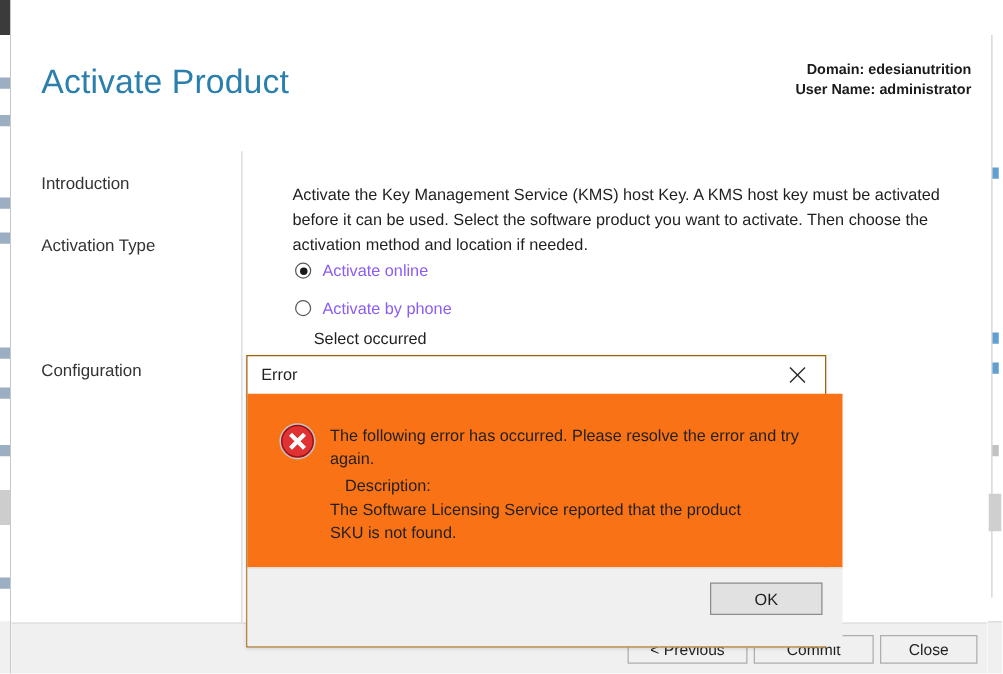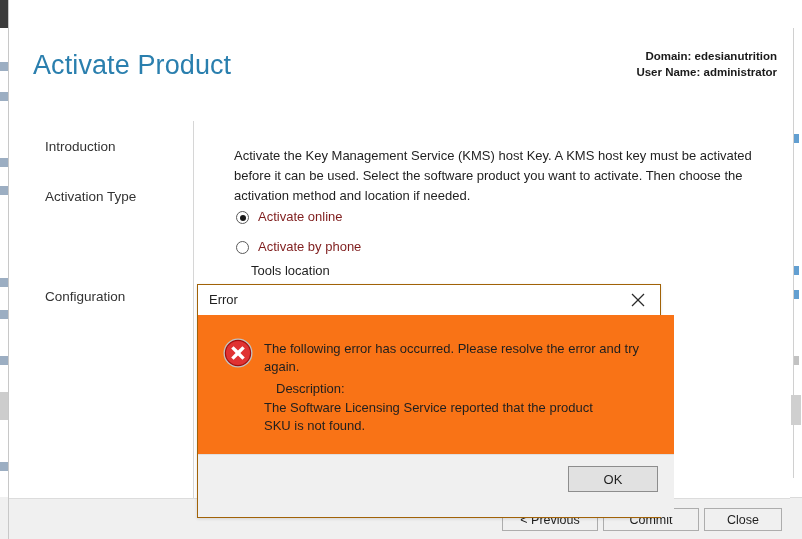--- a/index.html
+++ b/index.html
@@ -180,21 +180,21 @@
 
   
   .sidebar {
     position: absolute;
     left: 0; top: 93px;
     width: 184px;
     height: 382px;
   }
   .nav-item {
     position: absolute;
-    left: 12px;
+    left: 0;
     width: 184px;
     height: 50px;
     display: flex;
     align-items: center;
     padding-left: 24px;
     box-sizing: border-box;
     font-size: 13.5px;
     color: #333333;
     cursor: default;
     white-space: nowrap;
@@ -216,23 +216,23 @@
     left: 40px; top: 25px;
     width: 533px;
     font-size: 13px;
     color: #1f1f1f;
     line-height: 20px;
   }
   .radio-row {
     position: absolute;
     left: 42px;
     display: flex;
-    align-items: flex-end;
-    font-size: 13px;
-    color: #7f1d1d;
+    align-items: center;
+    font-size: 13px;
+    color: #8b5cf6;
     cursor: default;
     white-space: nowrap;
   }
   .radio-row .radio {
     width: 13px; height: 13px;
     border-radius: 50%;
     border: 1px solid #5a5a5a;
     background: #ffffff;
     box-sizing: border-box;
     margin-right: 9px;
@@ -465,21 +465,21 @@
         <div class="radio-row" style="top:88px">
           <span class="radio checked"></span>
           <span>Activate online</span>
         </div>
 
         <div class="radio-row" style="top:118px">
           <span class="radio"></span>
           <span>Activate by phone</span>
         </div>
 
-        <div class="field-label">Tools location</div>
+        <div class="field-label">Select occurred</div>
 
         <div class="combo">
           <span class="combo-value">Afghanistan</span>
           <span class="combo-arrow">
             <svg width="9" height="6" viewBox="0 0 9 6">
               <path d="M0.5 1 L4.5 5 L8.5 1" fill="none" stroke="#b6b6b6" stroke-width="1.3"></path>
             </svg>
           </span>
         </div>
 

